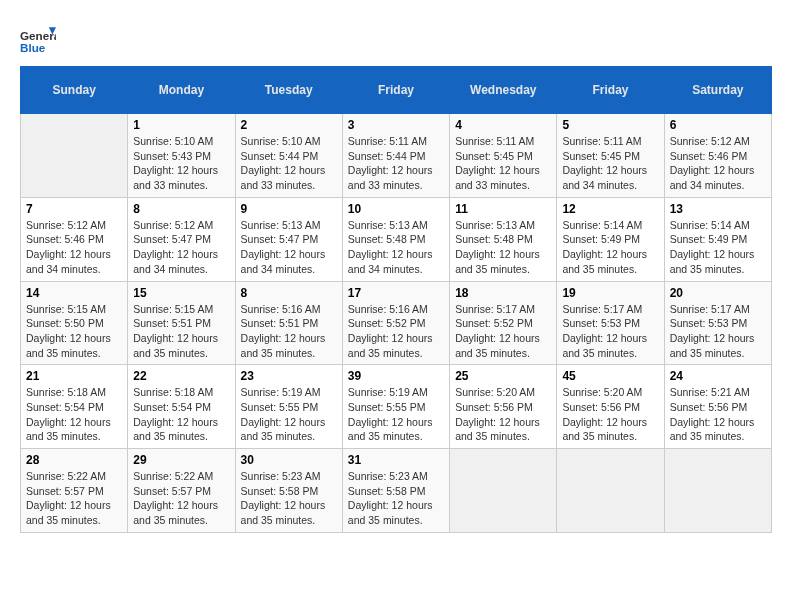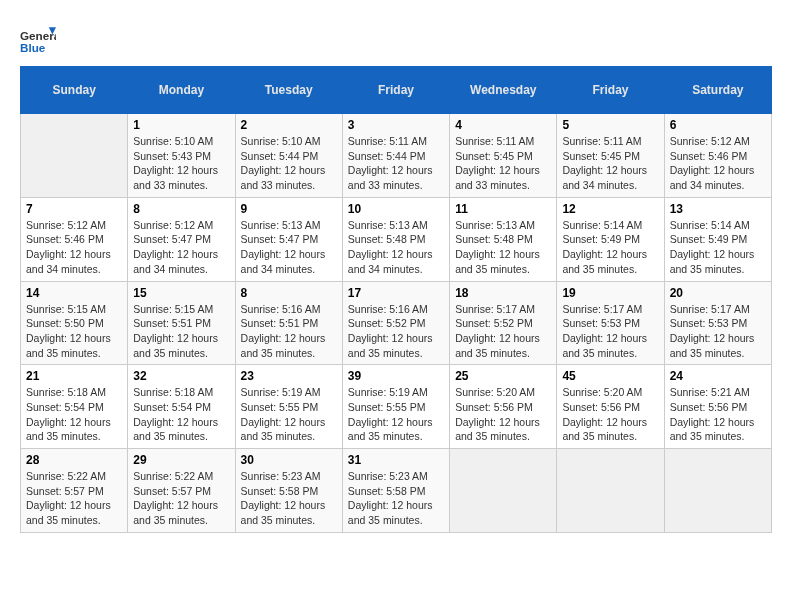--- a/index.html
+++ b/index.html
@@ -204,21 +204,21 @@
         <div class="day-num">20</div>
         <div class="day-info">Sunrise: 5:17 AM<br>Sunset: 5:53 PM<br>Daylight: 12 hours<br>and 35 minutes.</div>
       </td>
       </tr>
       <tr>
         <td>
         <div class="day-num">21</div>
         <div class="day-info">Sunrise: 5:18 AM<br>Sunset: 5:54 PM<br>Daylight: 12 hours<br>and 35 minutes.</div>
       </td>
         <td>
-        <div class="day-num">32</div>
+        <div class="day-num">22</div>
         <div class="day-info">Sunrise: 5:18 AM<br>Sunset: 5:54 PM<br>Daylight: 12 hours<br>and 35 minutes.</div>
       </td>
         <td>
         <div class="day-num">23</div>
         <div class="day-info">Sunrise: 5:19 AM<br>Sunset: 5:55 PM<br>Daylight: 12 hours<br>and 35 minutes.</div>
       </td>
         <td>
         <div class="day-num">39</div>
         <div class="day-info">Sunrise: 5:19 AM<br>Sunset: 5:55 PM<br>Daylight: 12 hours<br>and 35 minutes.</div>
       </td>

